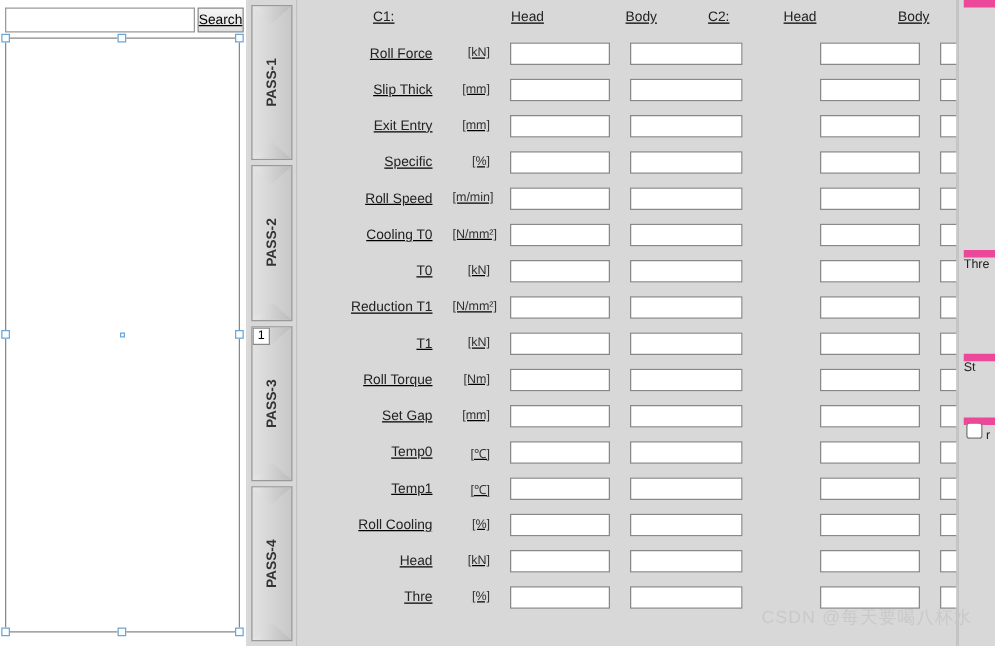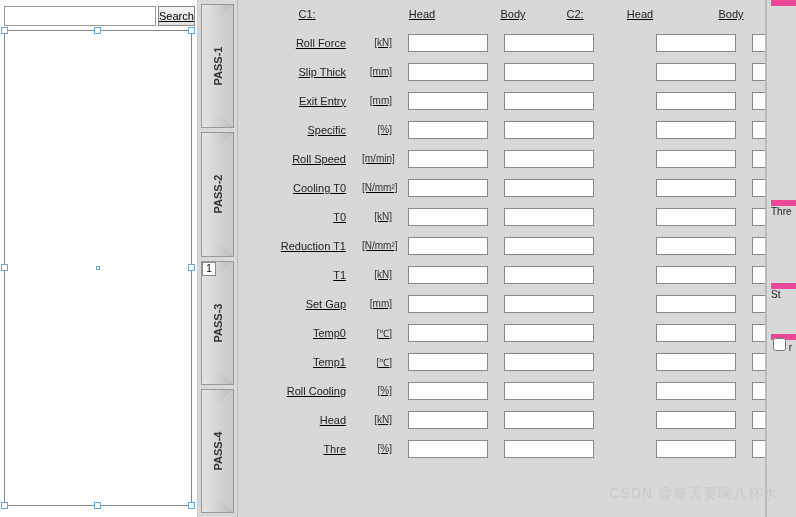--- a/index.html
+++ b/index.html
@@ -298,20 +298,29 @@
         <div class="grid-row">
           <div class="row-label">T1</div>
           <div class="row-unit">[kN]</div>
           <input class="cell-input" style="">
           <input class="cell-input" style="">
           <div class="spacer"></div>
           <input class="cell-input" style="">
           <input class="cell-input" style="">
         </div>
         <div class="grid-row">
+          <div class="row-label">Roll Torque</div>
+          <div class="row-unit">[Nm]</div>
+          <input class="cell-input" style="">
+          <input class="cell-input" style="">
+          <div class="spacer"></div>
+          <input class="cell-input" style="">
+          <input class="cell-input" style="">
+        </div>
+        <div class="grid-row">
           <div class="row-label">Set Gap</div>
           <div class="row-unit">[mm]</div>
           <input class="cell-input" style="">
           <input class="cell-input" style="">
           <div class="spacer"></div>
           <input class="cell-input" style="">
           <input class="cell-input" style="">
         </div>
         <div class="grid-row">
           <div class="row-label">Temp0</div>

